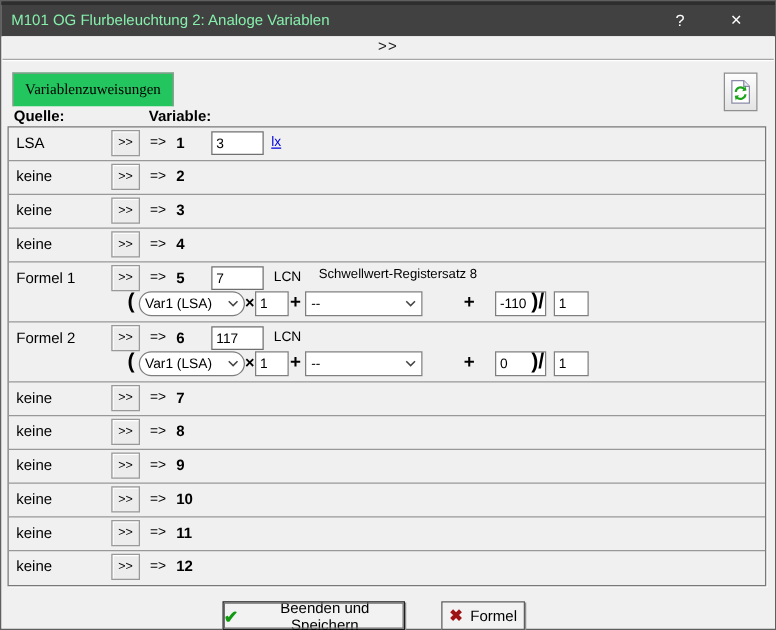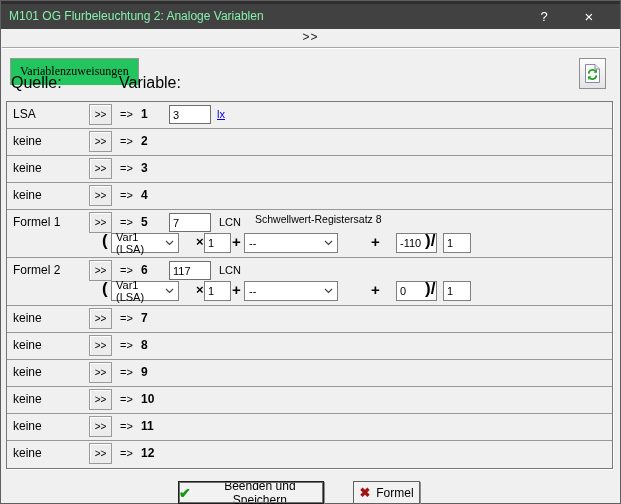--- a/index.html
+++ b/index.html
@@ -34,21 +34,21 @@
     position:absolute; left:9px; top:57px; height:27px; line-height:25px;
     padding:0 9px; background:#22c55e; border:1px solid #969696; border-bottom:none;
     box-sizing:border-box; font-size:12px;font-family:Liberation Serif, serif;
   }
   .refreshbtn {
     position:absolute; left:578px; top:57px; width:27px; height:31px;
     background:linear-gradient(#fdfdfd,#e4e4e4); border:1px solid #8f8f8f;
     box-sizing:border-box; display:flex; align-items:center; justify-content:center; padding:0;
   }
   
-  .hdr { position:absolute; top:73px; font-weight:normal; font-size:16px; }
+  .hdr { position:absolute; top:85px; font-weight:bold; font-size:12px; }
   .hdr.q { left:10px; } .hdr.v { left:118px; }
   
   .vtable {
     position:absolute; left:5px; top:100px; width:607px; height:368px;
     background:#f0f0f1; border:1px solid #787878; box-sizing:border-box;
     box-shadow:1px 1px 0 #fdfdfd;
   }
   .trow { position:relative; height:26px; border-bottom:1px solid #989898; }
   .trow.tall { height:47px; }
   .trow:last-child { border-bottom:none; }
@@ -72,21 +72,21 @@
   .usedby { position:absolute; left:248px; top:3px; width:358px;
             font-size:10.5px; line-height:12px; color:#000; }
   
   .frow { position:absolute; left:0; right:0; top:22px; height:24px; }
   .popen  { position:absolute; left:95px;  top:-1px; font-size:17px; font-weight:bold; }
   .pclose { position:absolute; left:418px; top:-1px; font-size:17px; font-weight:bold; }
   .combo { position:absolute; top:1px; height:20px; border:1px solid #7f7f7f; background:#fff;
            font-size:11px; display:flex; align-items:center; padding-left:4px;
            box-sizing:border-box; }
   .combo .chev { margin-left:auto; margin-right:4px; flex:none; }
-  .c1 { left:104px; width:68px; }
+  .c1 { left:104px; width:85px;border-radius:10px; }
   .c2 { left:237px; width:94px; }
   .fin { position:absolute; top:1px; height:20px; box-sizing:border-box; border:1px solid #7f7f7f;
          background:#fff; padding:0 3px; font-family:"Liberation Sans",sans-serif; font-size:11px; }
   .f1 { left:197px; width:27px; }
   .f2 { left:377px; width:41px;margin-left:12px; }
   .f3 { left:436px; width:28px; }
   .opx  { position:absolute; left:189px; top:2px; font-weight:bold; font-size:13px; }
   .opp1 { position:absolute; left:225px; top:1px; font-weight:bold; font-size:15px; }
   .opp2 { position:absolute; left:364px; top:1px; font-weight:bold; font-size:15px; }
   

